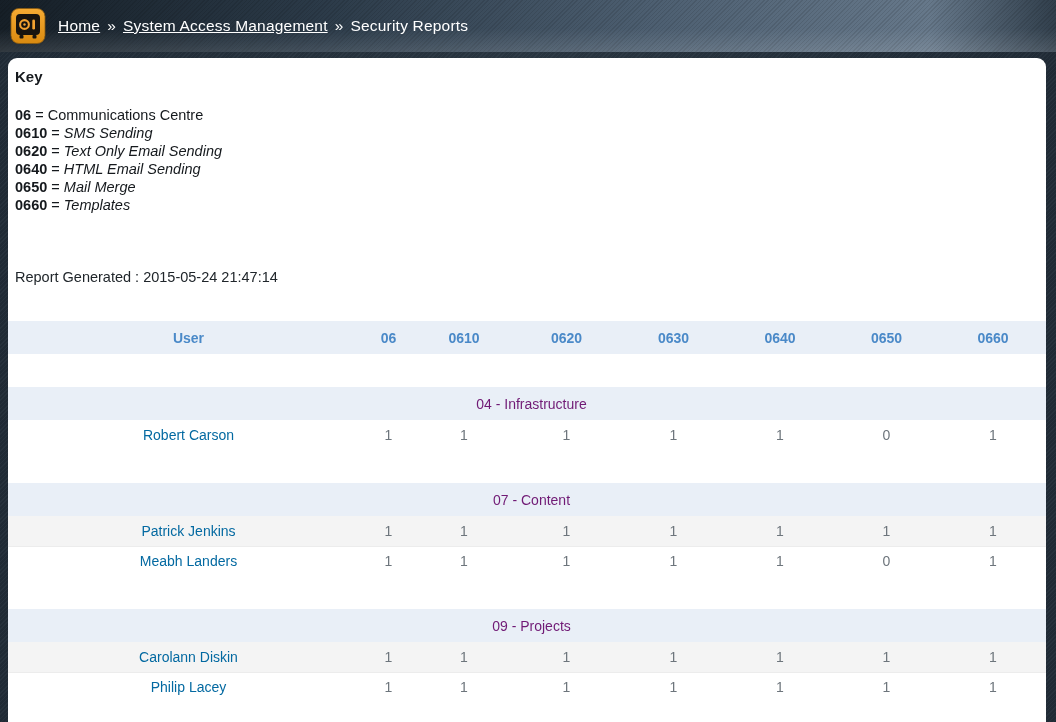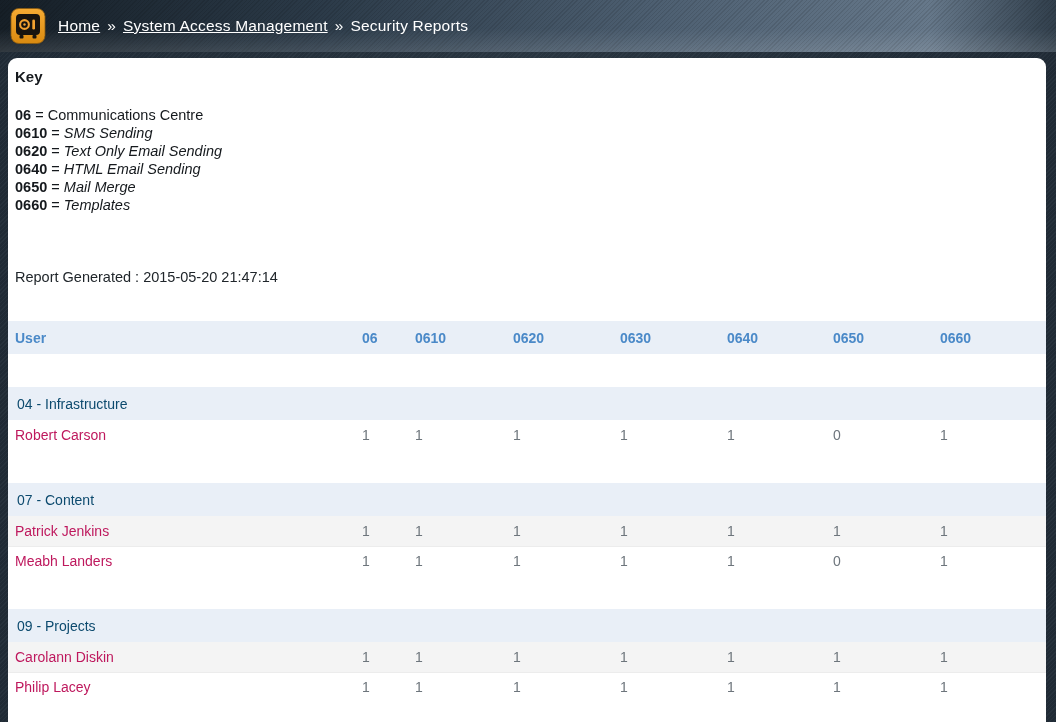--- a/index.html
+++ b/index.html
@@ -35,31 +35,31 @@
   }
   
   .key-title{margin:0 0 0 7px;font-size:15px;font-weight:bold;color:#15191d;}
   .key-list{margin:21px 0 0 7px;font-size:14.5px;line-height:18px;color:#15191d;}
   .key-list .code{font-weight:bold;}
   .key-list .desc.it{font-style:italic;}
   
   .report-line{margin:55px 0 0 7px;font-size:14.5px;color:#20262b;}
   
   table.report{width:100%;border-collapse:collapse;table-layout:fixed;margin-top:36px;font-size:14px;}
-  table.report td,table.report th{padding:0;text-align:left;font-weight:normal;vertical-align:middle;overflow:hidden;white-space:nowrap;}
+  table.report td,table.report th{padding:0;text-align:center;font-weight:normal;vertical-align:middle;overflow:hidden;white-space:nowrap;}
   tr.cols{height:33px;background:#e9eff7;}
   tr.cols th{color:#4a89c8;font-weight:bold;}
   tr.cols th.user{padding-left:7px;}
   tr.spacer{height:33px;background:#fff;}
   tr.group{height:33px;background:#e9eff7;}
-  tr.group td{color:#0c4a6e;padding-left:9px;}
+  tr.group td{color:#701a75;padding-left:9px;}
   tr.data{height:30px;background:#fff;}
   tr.data.alt{background:#f4f4f4;padding-left:28px;}
   tr.data.bt td{border-top:1px solid #ececec;}
-  tr.data td.user{color:#be185d;padding-left:7px;}
+  tr.data td.user{color:#0369a1;padding-left:7px;}
   tr.data td.num{color:#6d757c;}
 </style>
 </head>
 <body>
 
 <div class="topbar">
   <div class="logo">
     <svg width="36" height="38" viewBox="0 0 36 38">
       <defs>
         <linearGradient id="lg" x1="0" y1="0" x2="0" y2="1">
@@ -83,21 +83,21 @@
   <div class="panel">
     <div class="key-title">Key</div>
     <div class="key-list" id="key-list">
         <div><span class="code">06</span> = <span class="desc">Communications Centre</span></div>
         <div><span class="code">0610</span> = <span class="desc it">SMS Sending</span></div>
         <div><span class="code">0620</span> = <span class="desc it">Text Only Email Sending</span></div>
         <div><span class="code">0640</span> = <span class="desc it">HTML Email Sending</span></div>
         <div><span class="code">0650</span> = <span class="desc it">Mail Merge</span></div>
         <div><span class="code">0660</span> = <span class="desc it">Templates</span></div>
       </div>
-    <div class="report-line">Report Generated : 2015-05-20 21:47:14</div>
+    <div class="report-line">Report Generated : 2015-05-24 21:47:14</div>
     <table class="report" id="report-table">
       <colgroup>
         <col style="width:354px">
           <col style="width:53px">
           <col style="width:98px">
         <col style="width:107px">
           <col style="width:107px">
           <col style="width:106px">
         <col style="width:107px">
           <col>

